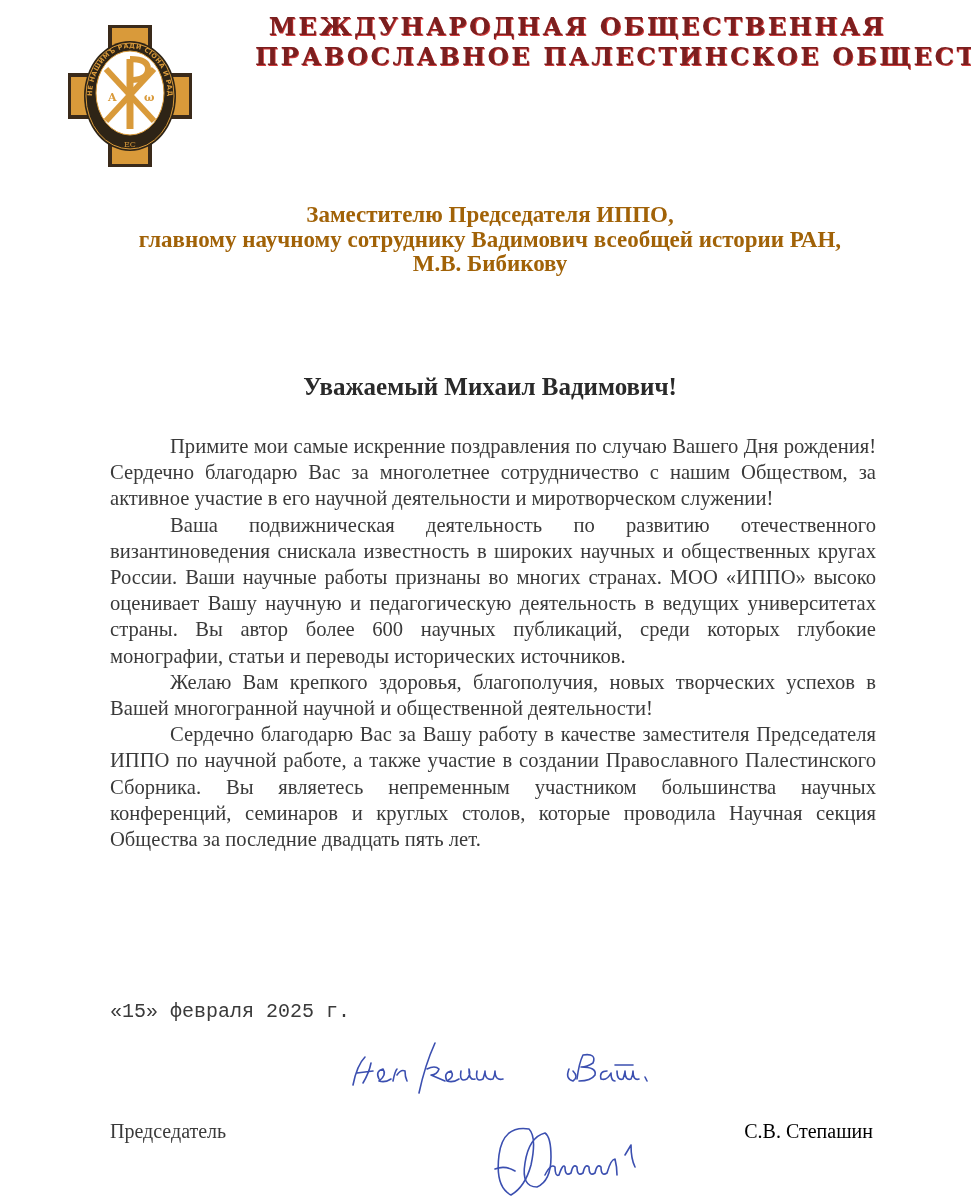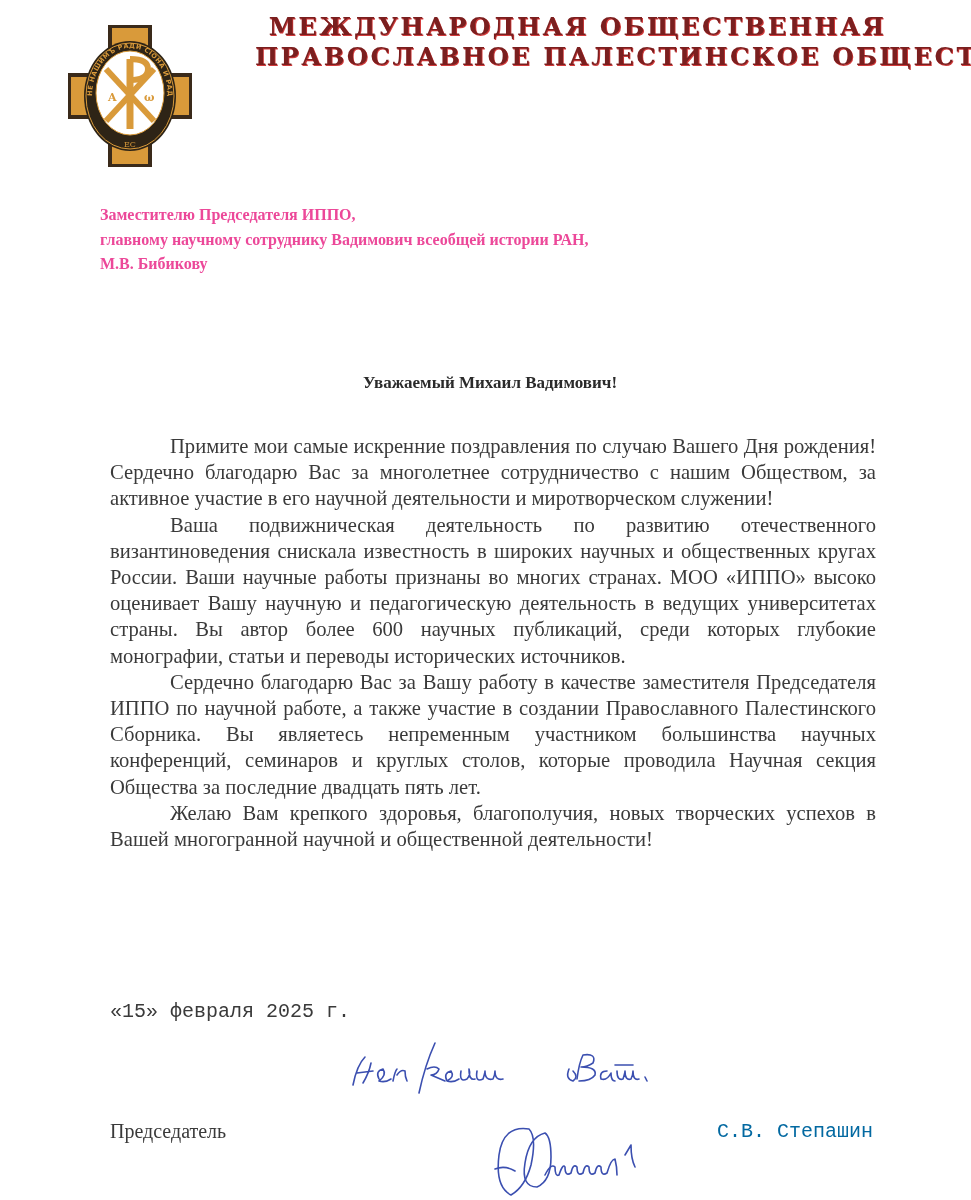--- a/index.html
+++ b/index.html
@@ -12,40 +12,40 @@
     position: absolute; left: 255px; top: 12px; width: 645px;
     text-align: center; font-family: "DejaVu Serif", serif; font-weight: bold;
     color: #7a1f1f; font-size: 24.5px; line-height: 30px; letter-spacing: 2.4px;
     text-shadow: 0.8px 0.8px 0 #d23a3a;
   }
   .org-title div { white-space: nowrap; text-align: center; }
 
   
   .addressee {
     position: absolute; left: 100px; top: 203px; width: 780px;
-    font-family: "Liberation Serif", serif; font-weight: bold;
-    font-size: 16px; line-height: 24.5px; color: #ec4899;
+    text-align: center; font-family: "Liberation Serif", serif; font-weight: bold;
+    font-size: 23px; line-height: 24.5px; color: #a16207;
   }
   .salutation {
     position: absolute; left: 100px; top: 373px; width: 780px;
     text-align: center; font-family: "Liberation Serif", serif; font-weight: bold;
-    font-size: 17px; color: #2a2a2a;
+    font-size: 25px; color: #2a2a2a;
   }
 
   
   .body-text {
     position: absolute; left: 110px; top: 433px; width: 766px;
     font-family: "Liberation Serif", serif; font-size: 20.6px; line-height: 26.2px;
     color: #3a3a3a; text-align: justify;
   }
   .body-text p { margin: 0; text-indent: 60px; }
 
   .date { position: absolute; left: 110px; top: 1000px; font-family: Liberation Mono, monospace; font-size: 20px; color: #3a3a3a; }
   .position { position: absolute; left: 110px; top: 1120px; font-family: "Liberation Serif", serif; font-size: 20px; color: #3a3a3a; }
-  .signer { position: absolute; right: 98px; top: 1120px; font-family: Liberation Mono, monospace; font-size: 20px; color: #0369a1; }
+  .signer { position: absolute; right: 98px; top: 1120px; font-family: Liberation Serif, serif; font-size: 20px; color: #000000; }
 
   .handwriting { position: absolute; left: 335px; top: 1035px; width: 360px; height: 60px; }
   .signature { position: absolute; left: 485px; top: 1115px; width: 170px; height: 85px; }
 </style>
 </head>
 <body>
 
 <div class="page">
 
   <svg class="logo" viewBox="0 0 124 142">
@@ -88,22 +88,22 @@
     <div>Заместителю Председателя ИППО,</div>
     <div>главному научному сотруднику Вадимович всеобщей истории РАН,</div>
     <div>М.В. Бибикову</div>
   </div>
 
   <div class="salutation">Уважаемый Михаил Вадимович!</div>
 
   <div class="body-text">
     <p>Примите мои самые искренние поздравления по случаю Вашего Дня рождения! Сердечно благодарю Вас за многолетнее сотрудничество с нашим Обществом, за активное участие в его научной деятельности и миротворческом служении!</p>
     <p>Ваша подвижническая деятельность по развитию отечественного византиноведения снискала известность в широких научных и общественных кругах России. Ваши научные работы признаны во многих странах. МОО «ИППО» высоко оценивает Вашу научную и педагогическую деятельность в ведущих университетах страны. Вы автор более 600 научных публикаций, среди которых глубокие монографии, статьи и переводы исторических источников.</p>
+    <p>Желаю Вам крепкого здоровья, благополучия, новых творческих успехов в Вашей многогранной научной и общественной деятельности!</p>
     <p>Сердечно благодарю Вас за Вашу работу в качестве заместителя Председателя ИППО по научной работе, а также участие в создании Православного Палестинского Сборника. Вы являетесь непременным участником большинства научных конференций, семинаров и круглых столов, которые проводила Научная секция Общества за последние двадцать пять лет.</p>
-    <p>Желаю Вам крепкого здоровья, благополучия, новых творческих успехов в Вашей многогранной научной и общественной деятельности!</p>
   </div>
 
   <div class="date">«15» февраля 2025 г.</div>
 
   <svg class="handwriting" viewBox="0 0 360 60">
     <title>Искренне Ваш</title>
     <g fill="none" stroke="#3b4fb0" stroke-width="1.6" stroke-linecap="round" stroke-linejoin="round">
       <path d="M 18 50 Q 22 30 30 22 M 28 48 Q 34 38 36 28 M 22 38 L 38 36"></path>
       <path d="M 44 44 Q 40 36 48 34 Q 52 40 44 46 Q 50 48 56 44"></path>
       <path d="M 58 46 Q 60 36 62 34 M 62 40 Q 66 34 70 36 Q 70 42 72 46"></path>

